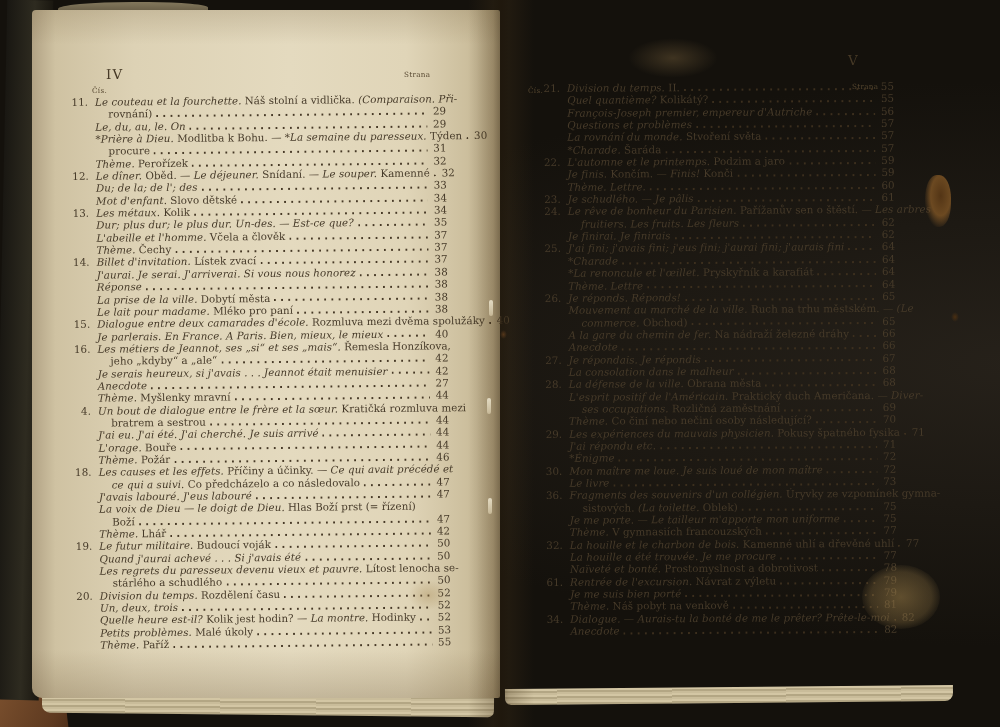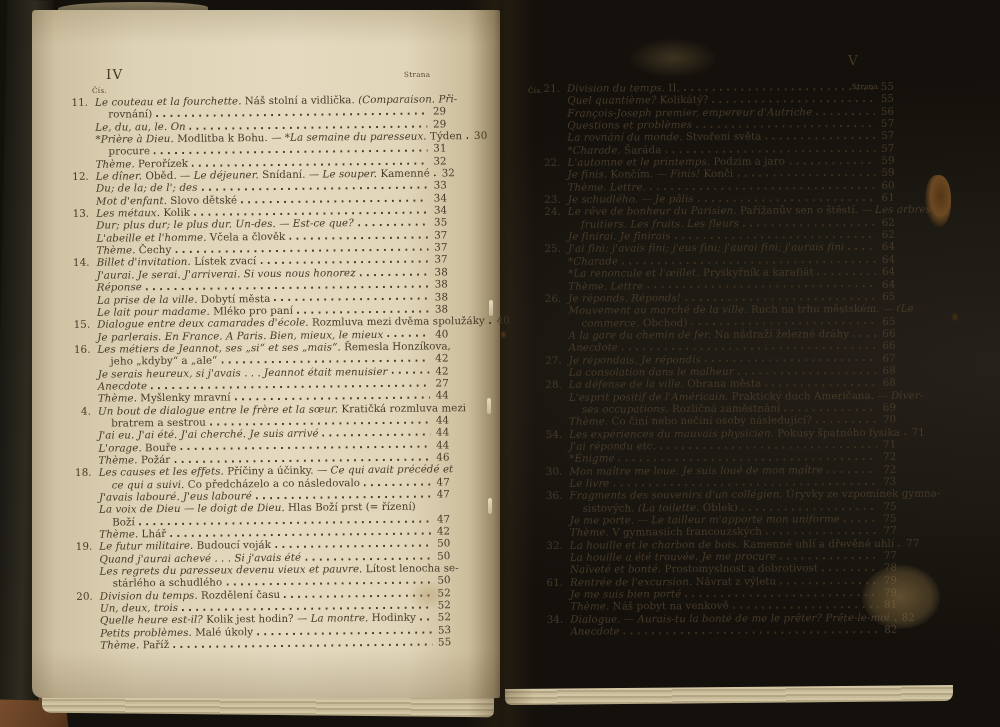--- a/index.html
+++ b/index.html
@@ -515,21 +515,21 @@
         <span class="leader"></span>
         <span class="pg">69</span>
       </div>
       <div class="row">
         <span class="num"></span>
         <span class="txt"><span class="fr">Thème. </span><span class="cz">Co činí nebo nečiní osoby následující?</span></span>
         <span class="leader"></span>
         <span class="pg">70</span>
       </div>
       <div class="row">
-        <span class="num">54.</span>
+        <span class="num">29.</span>
         <span class="txt"><span class="fr">Les expériences du mauvais physicien. </span><span class="cz">Pokusy špatného fysika</span></span>
         <span class="leader"></span>
         <span class="pg">71</span>
       </div>
       <div class="row">
         <span class="num"></span>
         <span class="txt"><span class="fr">J'ai répondu etc.</span></span>
         <span class="leader"></span>
         <span class="pg">71</span>
       </div>

